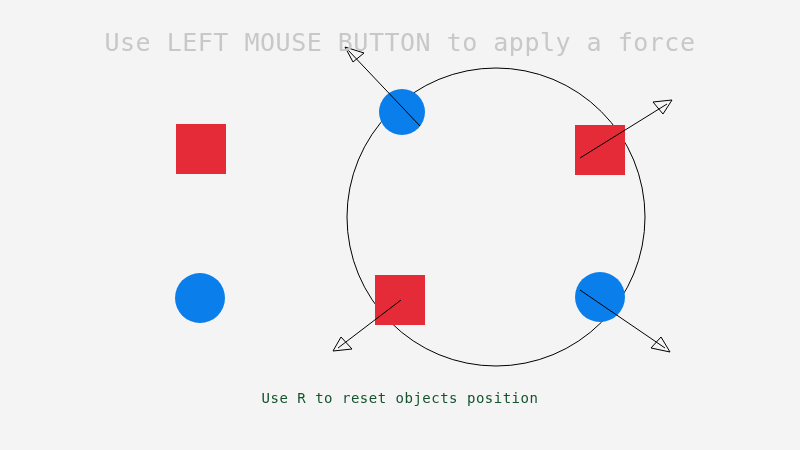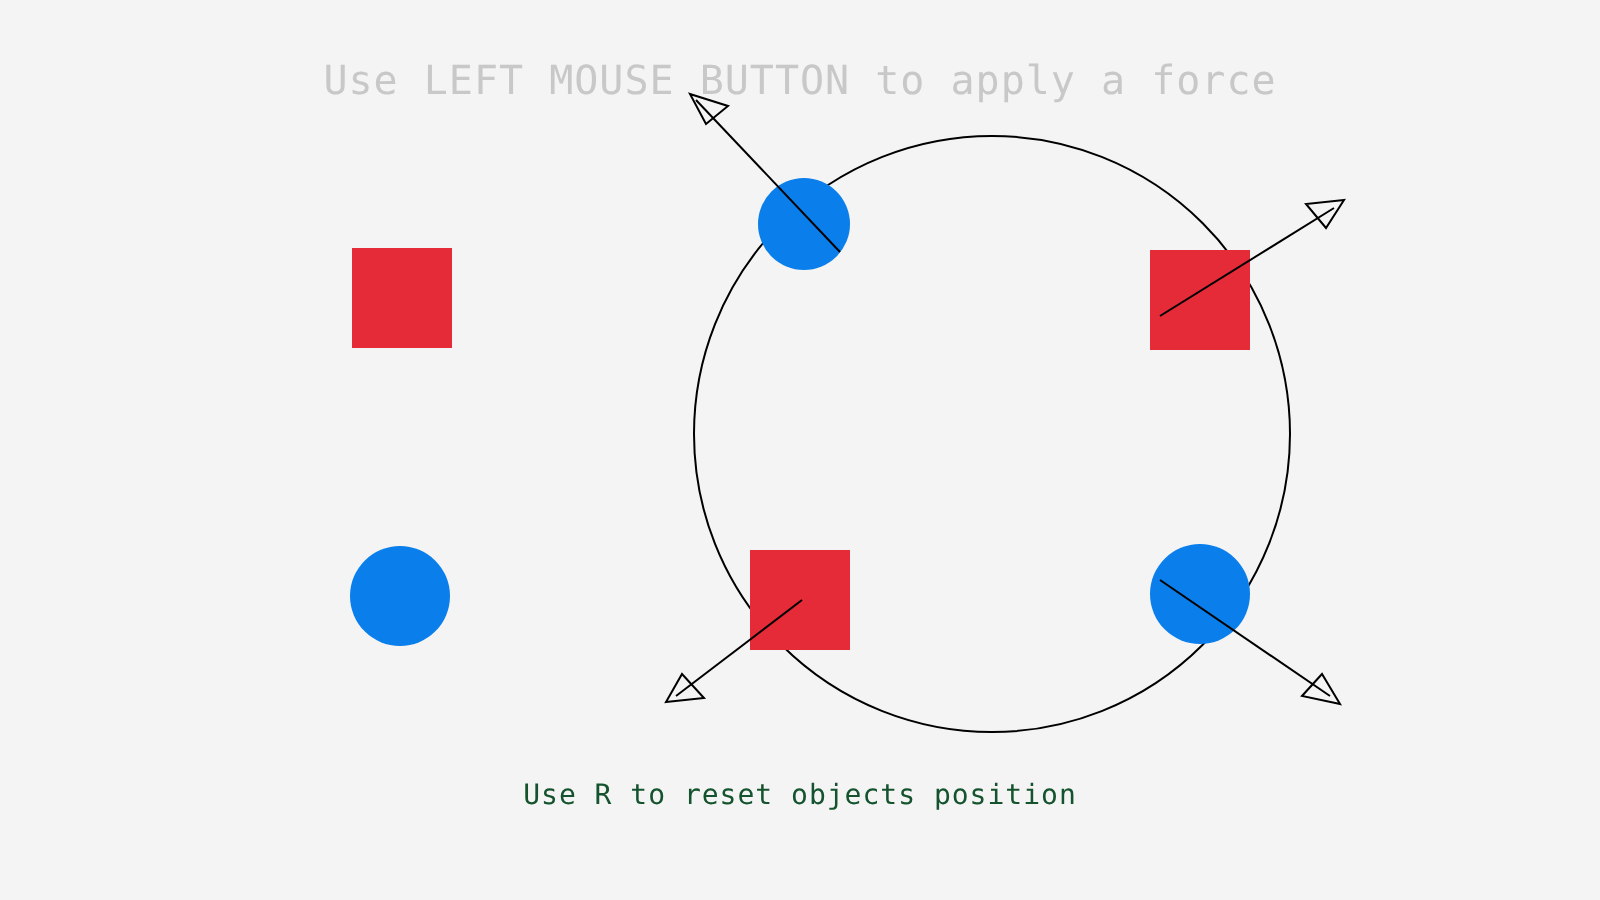--- a/index.html
+++ b/index.html
@@ -31,21 +31,21 @@
     white-space: pre;
     font-family: "DejaVu Sans Mono", monospace;
     letter-spacing: 0.5px;
     user-select: none;
   }
   #hint-top {
     left: 0;
     top: 28px;
     width: 800px;
     text-align: center;
-    font-size: 20px;
+    font-size: 25px;
     color: #c8c8c8;
   }
   #hint-bottom {
     left: 0;
     top: 390px;
     width: 800px;
     text-align: center;
     font-size: 14px;
     color: #14532d;
   }

